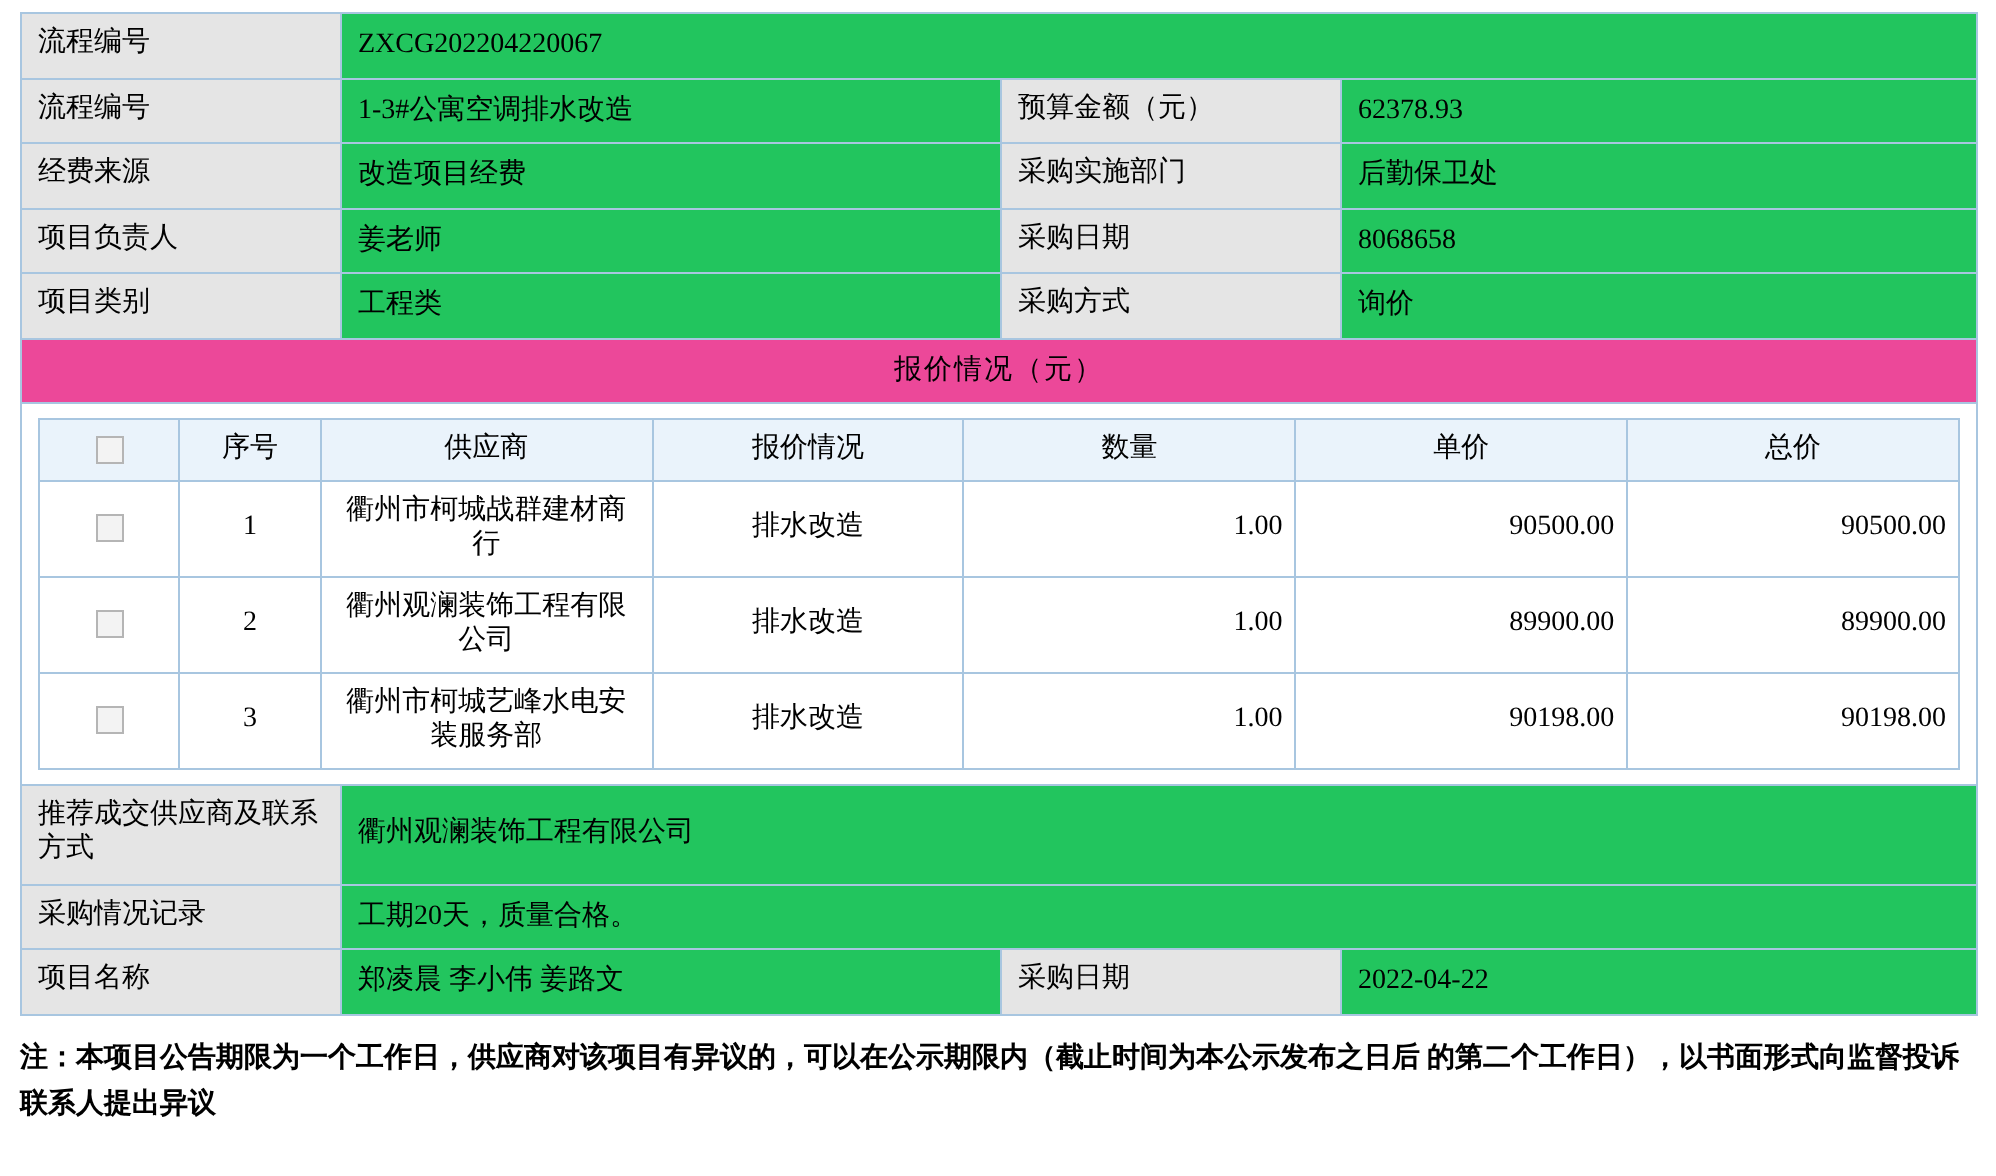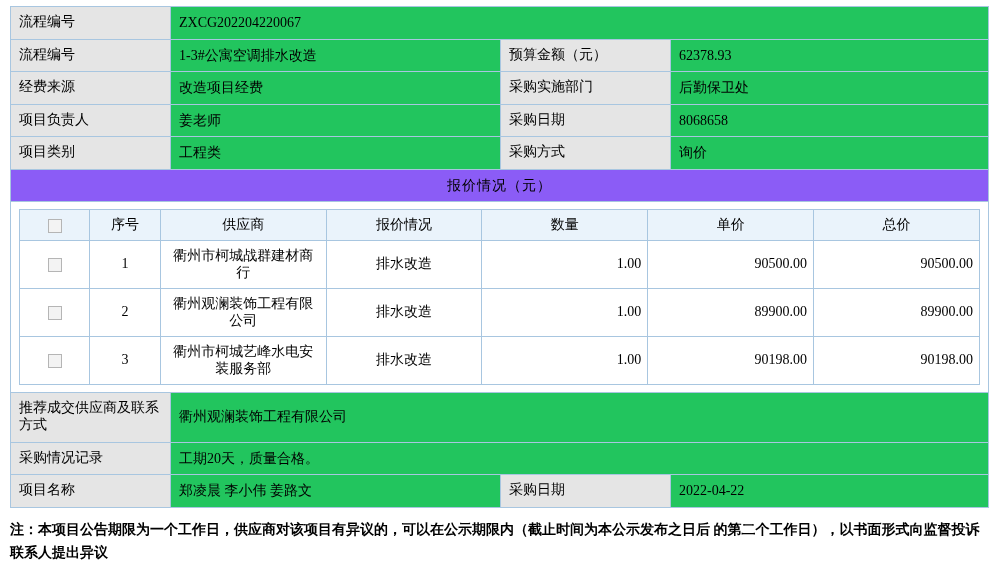--- a/index.html
+++ b/index.html
@@ -34,21 +34,21 @@
     line-height: 1.25;
   }
   .lbl {
     background: #e5e5e5;
     font-family: Liberation Mono, monospace;
   }
   .val {
     background: #22c55e;
   }
   .section-title {
-    background: #8b5cf6;
+    background: #ec4899;
     text-align: center;
     font-weight: bold;
     letter-spacing: 1px;
     padding: 8px 0;
   }
   .inner-wrap {
     background: #ffffff;
     padding: 4px 4px 4px 4px;
   }
   table.inner {

